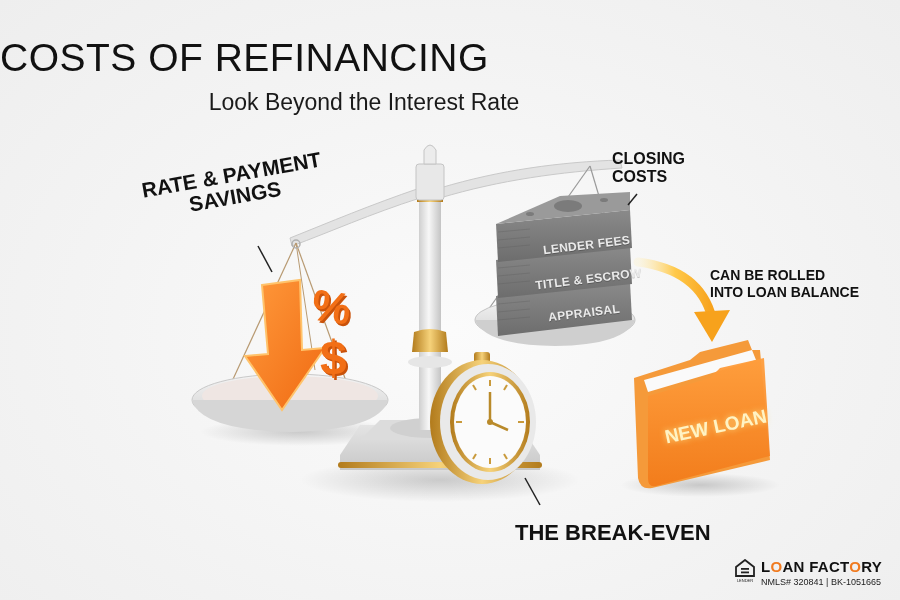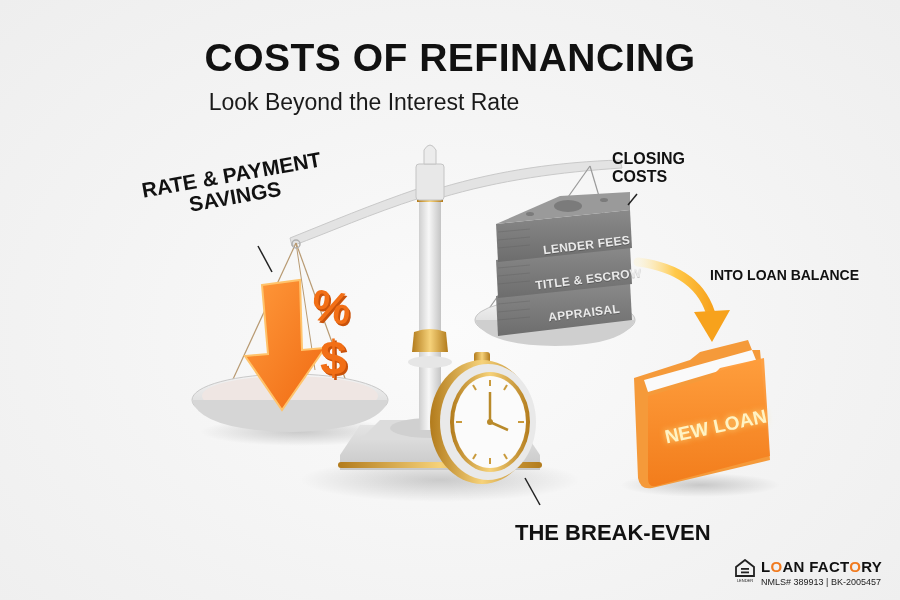--- a/index.html
+++ b/index.html
@@ -5,22 +5,22 @@
   * { box-sizing: border-box; margin: 0; padding: 0; }
   html, body { width: 900px; height: 600px; overflow: hidden; }
   body {
     background: radial-gradient(ellipse at 50% 55%, #fbfbfb 0%, #f3f3f3 60%, #eeeeee 100%);
     font-family: "Liberation Sans", sans-serif;
     position: relative;
     color: #111;
   }
   .abs { position: absolute; }
   .title {
-    left: 0; width: 900px; top: 36px; text-align: center;
-    font-size: 39px; font-weight: 700; letter-spacing: 0.5px; color: #111;
+    left: 0; width: 900px; top: 36px; 
+    font-size: 39px; font-weight: 400; letter-spacing: 0.5px; color: #111;
   }
   .subtitle {
     left: 0; width: 728px; top: 89px; text-align: center;
     font-size: 23px; font-weight: 400; color: #1a1a1a;
   }
   .label {
     font-weight: 700; color: #111; text-transform: uppercase; line-height: 1.05;
   }
   .lbl-savings {
     left: 140px; top: 180px; font-size: 21px; text-align: center;
@@ -209,28 +209,29 @@
 
 <div class="abs label lbl-savings">
   <div>RATE &amp; PAYMENT</div>
   <div>SAVINGS</div>
 </div>
 <div class="abs label lbl-closing">
   <div>CLOSING</div>
   <div>COSTS</div>
 </div>
 <div class="abs label lbl-rolled">
+  <div>CAN BE ROLLED</div>
   <div>INTO LOAN BALANCE</div>
 </div>
 <div class="abs label lbl-breakeven">
   <div>THE BREAK-EVEN</div>
 </div>
 
 <div class="abs logo">
   <svg class="ehl" viewBox="0 0 20 24">
     <path d="M10 1 L19 8 L19 17 L1 17 L1 8 Z" fill="none" stroke="#222" stroke-width="1.8"></path>
     <rect x="6" y="9" width="8" height="1.8" fill="#222"></rect>
     <rect x="6" y="12.5" width="8" height="1.8" fill="#222"></rect>
     <text x="10" y="23" font-size="4" text-anchor="middle" fill="#222" font-family="Liberation Sans, sans-serif">LENDER</text>
   </svg>
   <div class="logo-name"><span>L</span><span class="o">O</span><span>AN FACT</span><span class="o">O</span><span>RY</span></div>
-  <div class="logo-nmls">NMLS# 389913 | BK-2005457</div>
+  <div class="logo-nmls">NMLS# 320841 | BK-1051665</div>
 </div>
 
 </body></html>

